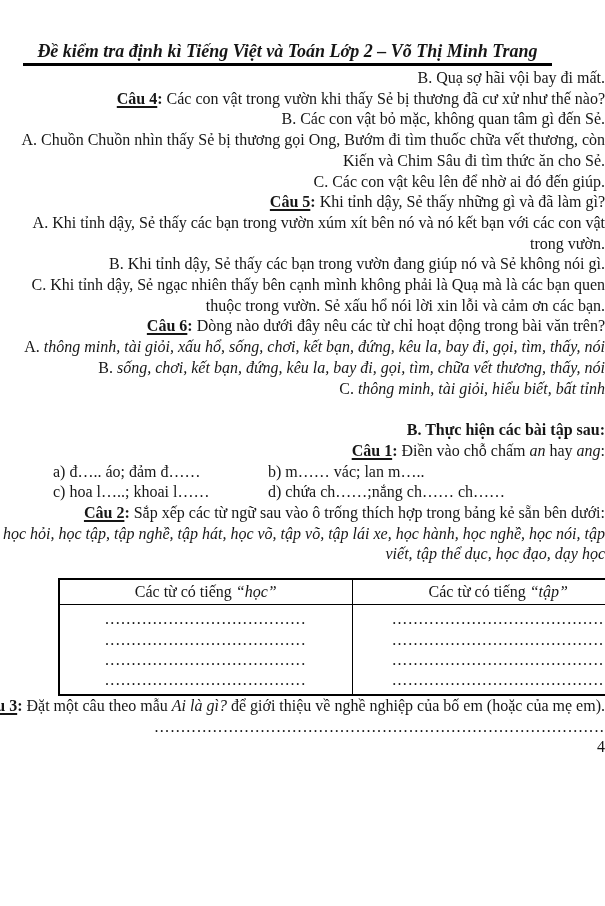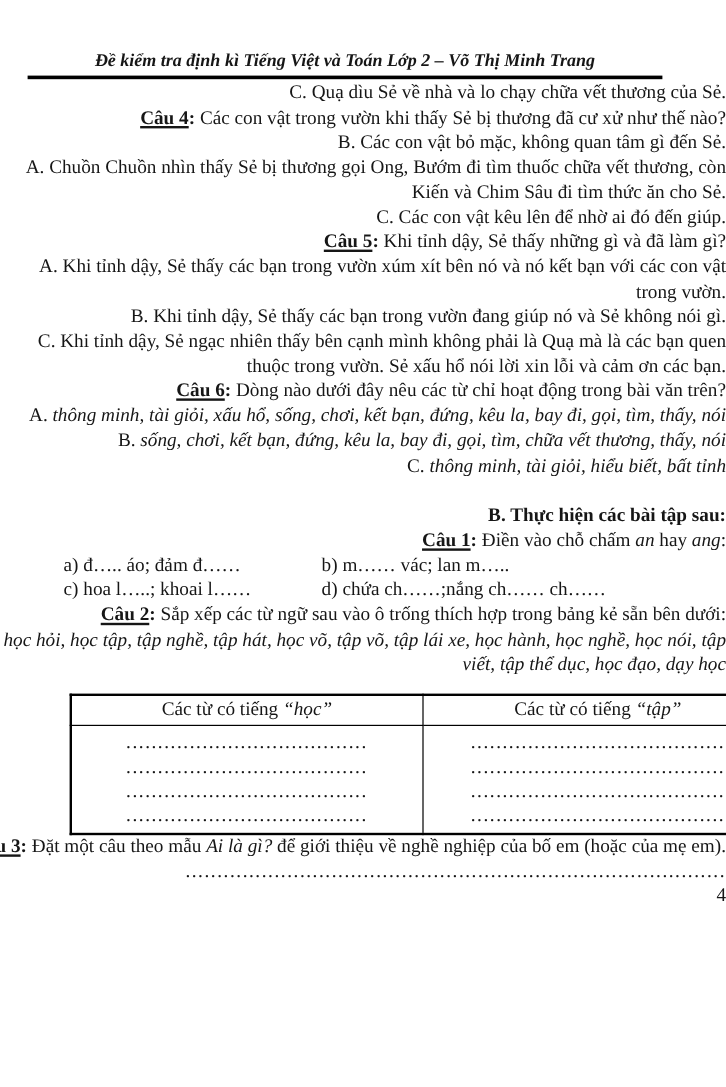--- a/index.html
+++ b/index.html
@@ -14,21 +14,21 @@
     overflow: hidden;
   }
   .doc-header {
     position: absolute;
     top: 41px;
     left: 23px;
     width: 529px;
     text-align: center;
     font-weight: 700;
     font-style: italic;
-    font-size: 15px;
+    font-size: 18px;
     line-height: 20px;
     padding-bottom: 2px;
     border-bottom: 3px solid #000;
   }
   .content { position: absolute; top: 68px; left: 0; width: 605px; }
   .content p { margin: 0; line-height: 20.7px; text-align: right; }
   .opt {
     margin-left: 66px;
     margin-right: 30px;
     text-indent: 9px;
@@ -77,21 +77,21 @@
 </style>
 </head>
 <body>
 
 <div class="page">
 
   <div class="doc-header">Đề kiểm tra định kì Tiếng Việt và Toán Lớp 2 – Võ Thị Minh Trang</div>
 
   <div class="content">
 
-    <p class="opt">C. Quạ dìu Sẻ về nhà và lo chạy chữa vết thương của Sẻ.</p>
+    <p class="opt">B. Quạ sợ hãi vội bay đi mất.</p>
 
     <p class="cau"><span class="cau-label">Câu 4</span><span class="b">:</span><span> Các con vật trong vườn khi thấy Sẻ bị thương đã cư xử như thế nào?</span></p>
     <p class="opt">B. Các con vật bỏ mặc, không quan tâm gì đến Sẻ.</p>
     <p class="opt">A. Chuồn Chuồn nhìn thấy Sẻ bị thương gọi Ong, Bướm đi tìm thuốc chữa vết thương, còn Kiến và Chim Sâu đi tìm thức ăn cho Sẻ.</p>
     <p class="opt">C. Các con vật kêu lên để nhờ ai đó đến giúp.</p>
 
     <p class="cau"><span class="cau-label">Câu 5</span><span class="b">:</span><span> Khi tỉnh dậy, Sẻ thấy những gì và đã làm gì?</span></p>
     <p class="opt">A. Khi tỉnh dậy, Sẻ thấy các bạn trong vườn xúm xít bên nó và nó kết bạn với các con vật trong vườn.</p>
     <p class="opt">B. Khi tỉnh dậy, Sẻ thấy các bạn trong vườn đang giúp nó và Sẻ không nói gì.</p>
     <p class="opt">C. Khi tỉnh dậy, Sẻ ngạc nhiên thấy bên cạnh mình không phải là Quạ mà là các bạn quen thuộc trong vườn. Sẻ xấu hổ nói lời xin lỗi và cảm ơn các bạn.</p>

